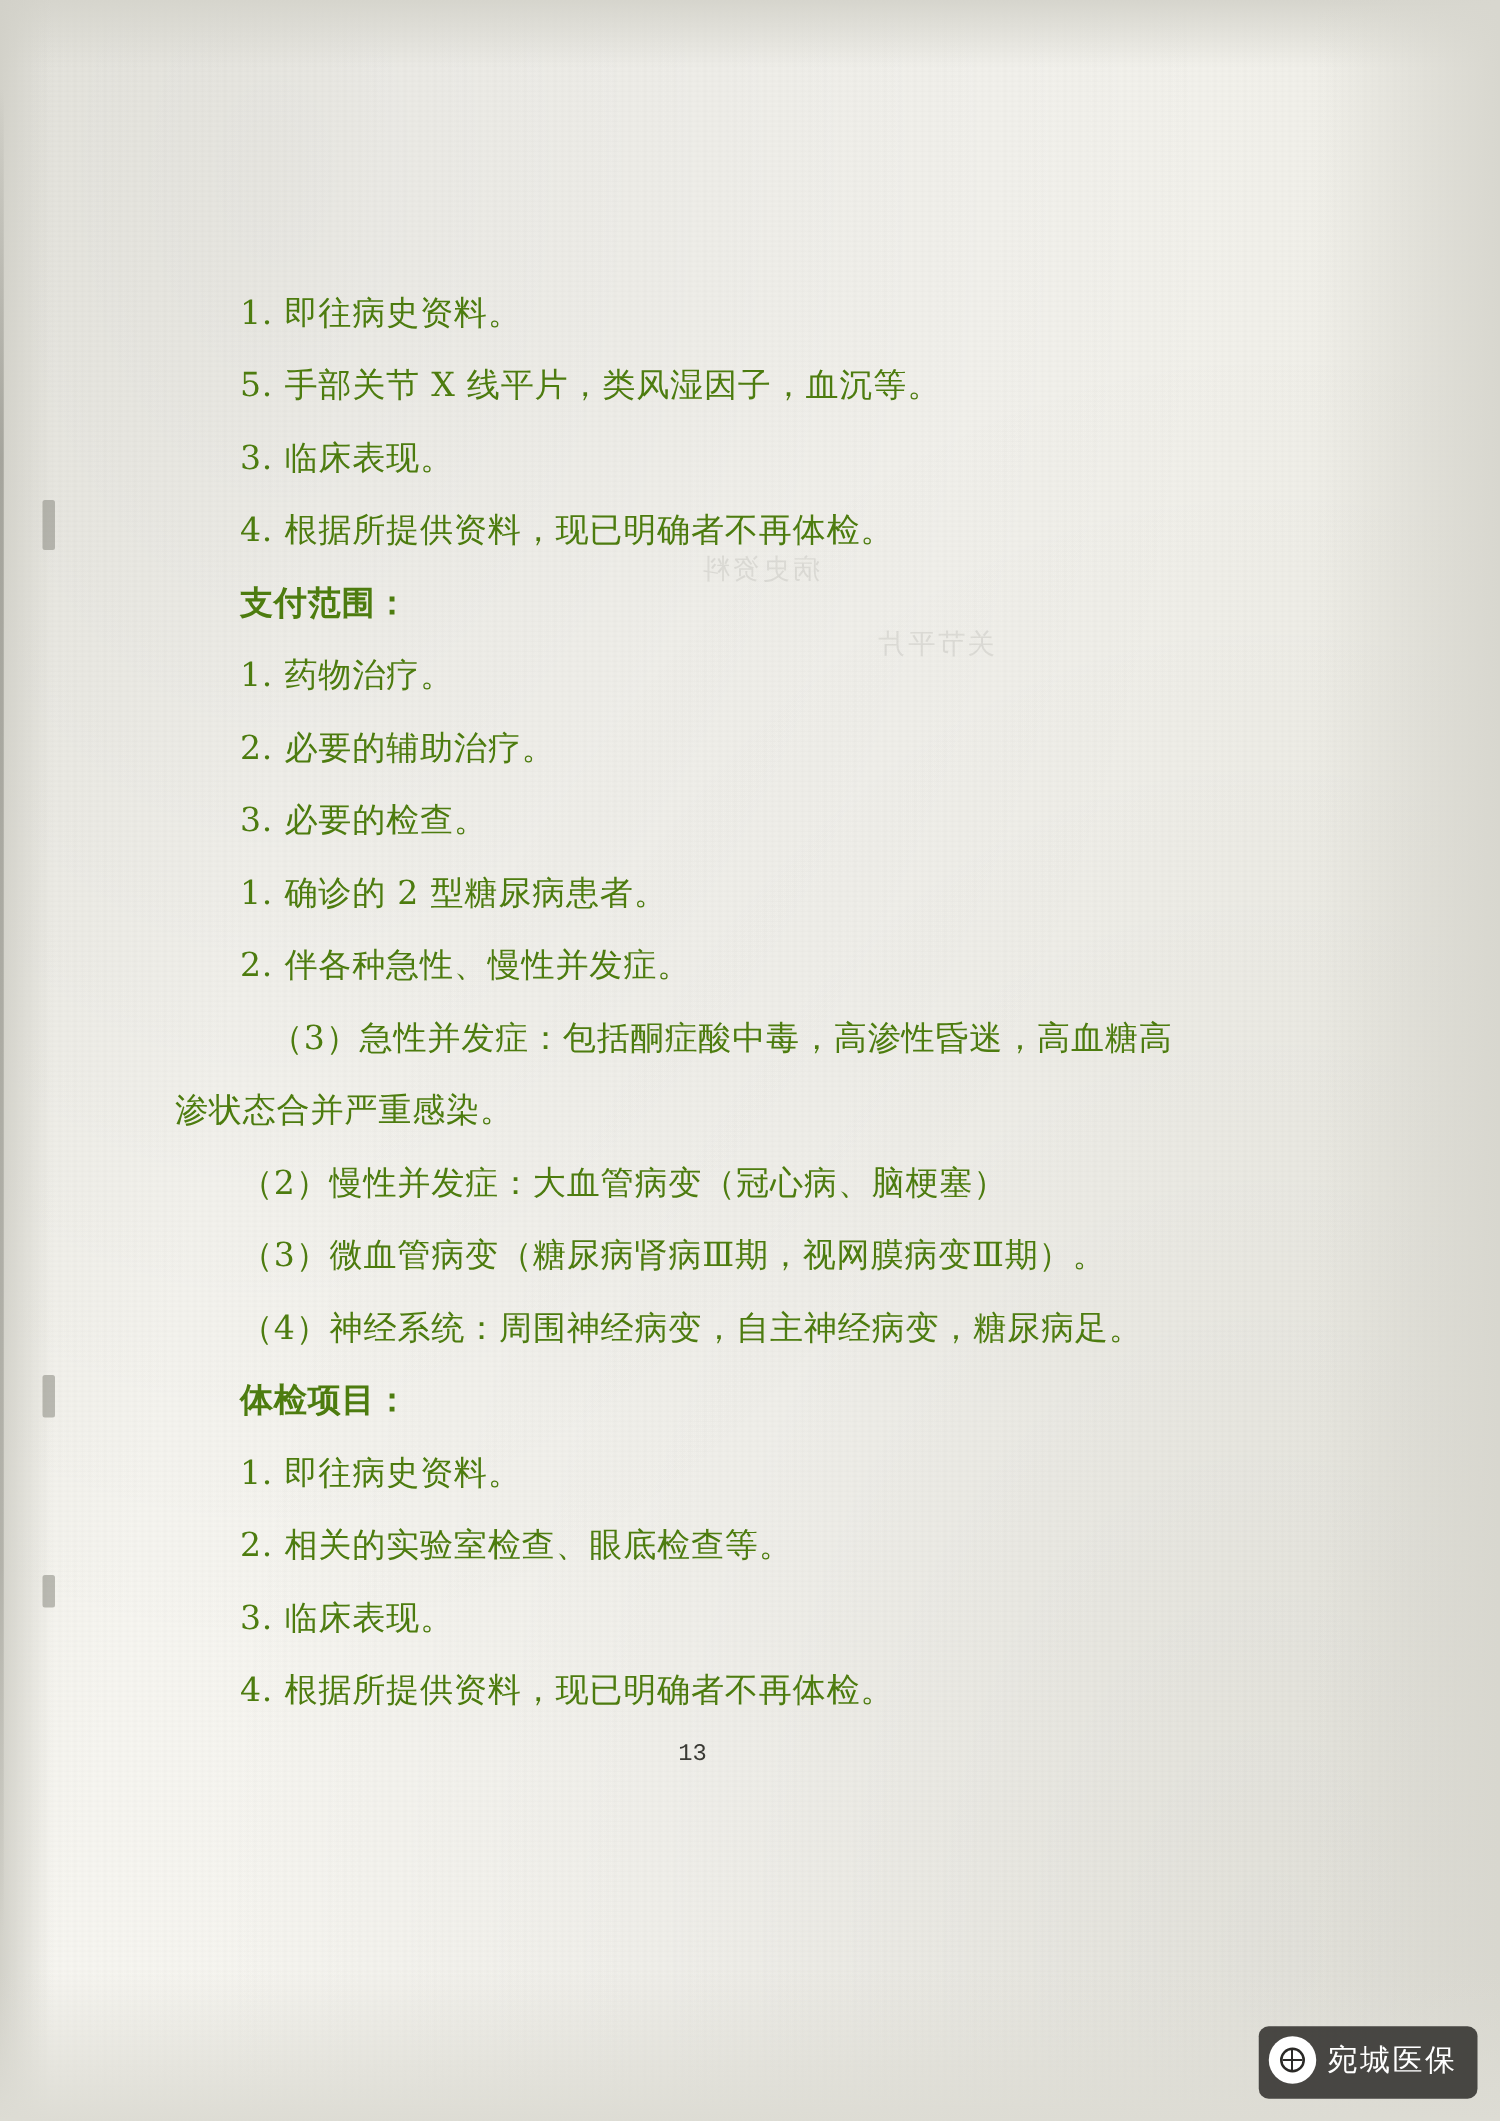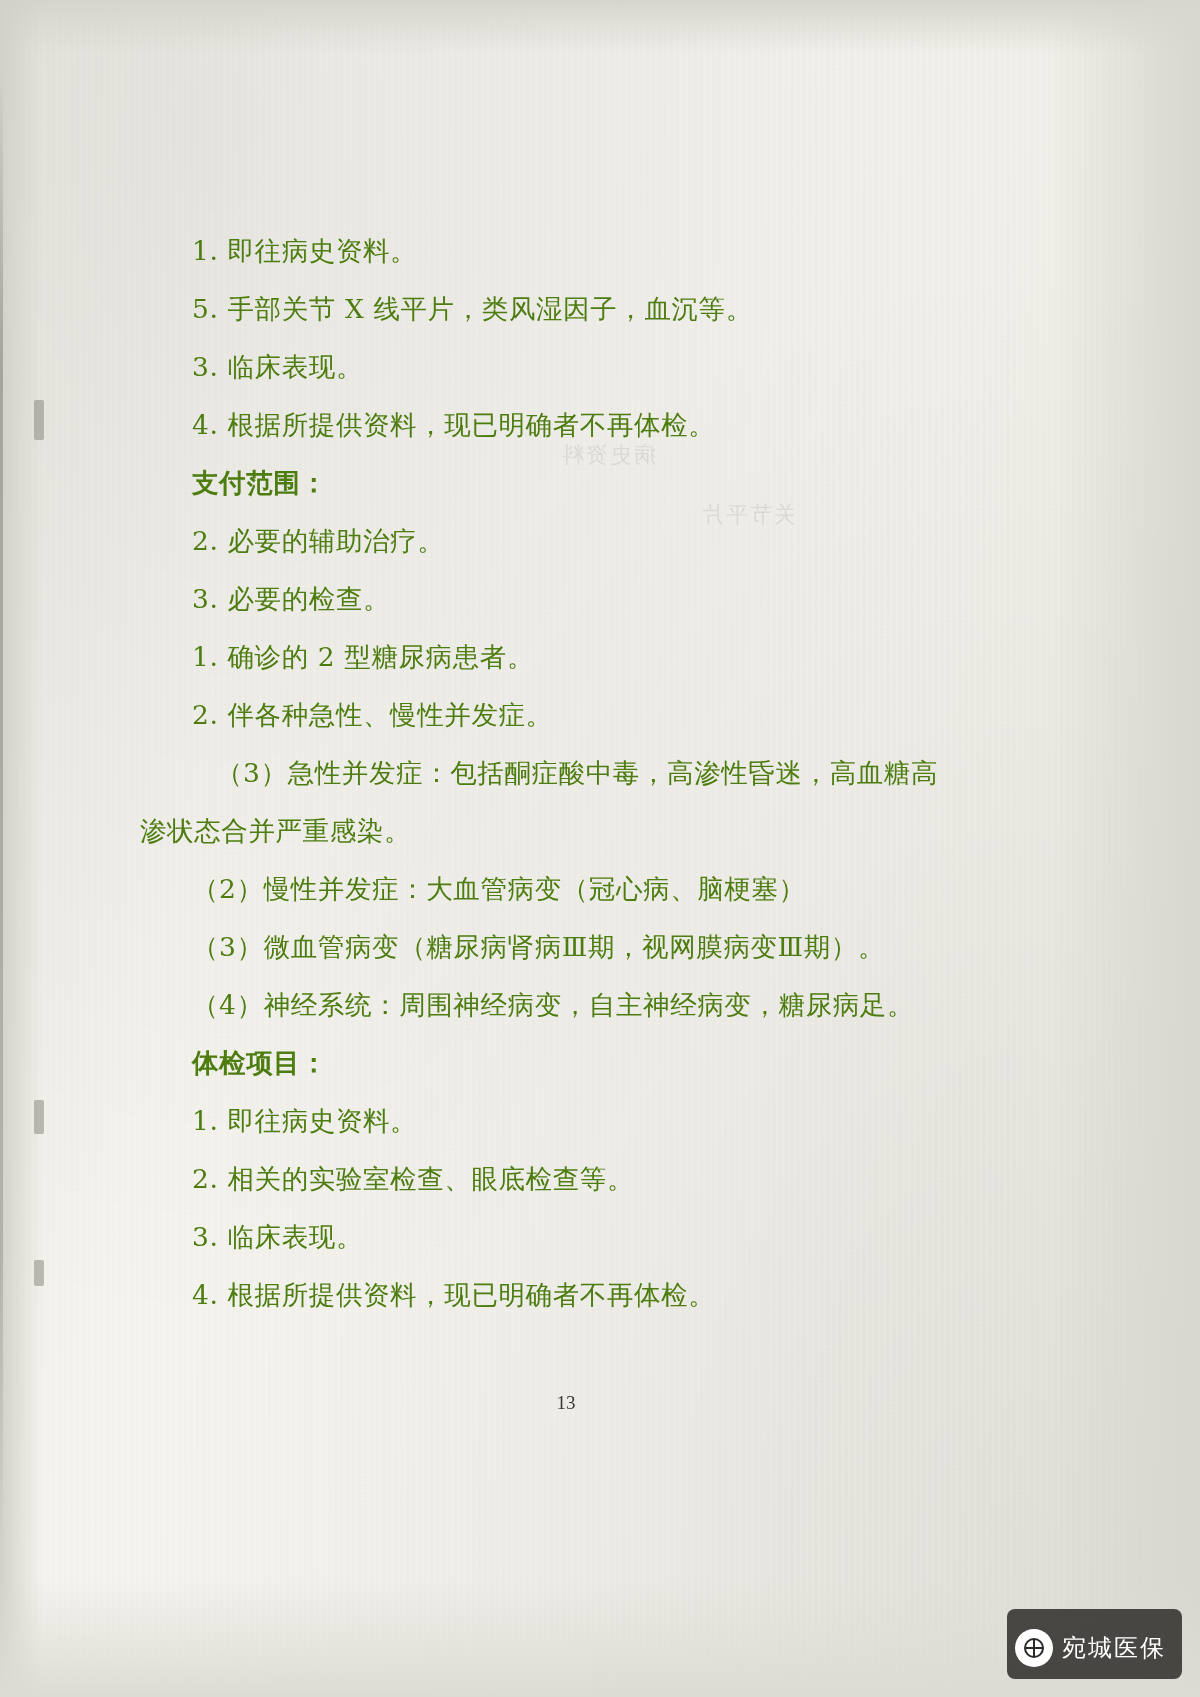--- a/index.html
+++ b/index.html
@@ -101,39 +101,39 @@
   .para-indent {
     padding-left: 0;
     text-indent: 76px;
   }
   .cont {
     padding-left: 0;
   }
 
   .page-number {
     position: absolute;
-    left: 16px;
+    left: 4px;
     top: 1392px;
     width: 1100px;
     text-align: center;
     font-size: 19px;
     color: #3a3a35;
-    font-family: Liberation Serif, serif;
+    font-family: Liberation Mono, monospace;
   }
 
   
   .wm {
     position: absolute;
     right: 18px;
     bottom: 18px;
     height: 52px;
     display: flex;
     align-items: center;
     gap: 9px;
-    padding: 13px 16px 5px 8px;
+    padding: 1px 16px 5px 8px;
     background: rgba(34,33,30,0.80);
     border-radius: 8px;
     color: #ffffff;
   }
   .wm-logo {
     width: 38px; height: 38px;
     border-radius: 50%;
     background: #ffffff;
     position: relative;
     flex: 0 0 auto;
@@ -183,20 +183,21 @@
 
   <div class="ghost" style="left:560px; top:440px;">病史资料</div>
   <div class="ghost" style="left:700px; top:500px;">关节平片</div>
 
   <div class="body-text">
     <p class="indent1">1. 即往病史资料。</p>
     <p class="indent1">5. 手部关节 X 线平片，类风湿因子，血沉等。</p>
     <p class="indent1">3. 临床表现。</p>
     <p class="indent1">4. 根据所提供资料，现已明确者不再体检。</p>
     <p class="sub-heading">支付范围：</p>
+    <p class="indent1">1. 药物治疗。</p>
     <p class="indent1">2. 必要的辅助治疗。</p>
     <p class="indent1">3. 必要的检查。</p>
     <p class="indent1">1. 确诊的 2 型糖尿病患者。</p>
     <p class="indent1">2. 伴各种急性、慢性并发症。</p>
     <p class="wrap para-indent">（3）急性并发症：包括酮症酸中毒，高渗性昏迷，高血糖高渗状态合并严重感染。</p>
     <p class="indent1">（2）慢性并发症：大血管病变（冠心病、脑梗塞）</p>
     <p class="indent1">（3）微血管病变（糖尿病肾病Ⅲ期，视网膜病变Ⅲ期）。</p>
     <p class="indent1">（4）神经系统：周围神经病变，自主神经病变，糖尿病足。</p>
     <p class="sub-heading">体检项目：</p>
     <p class="indent1">1. 即往病史资料。</p>

